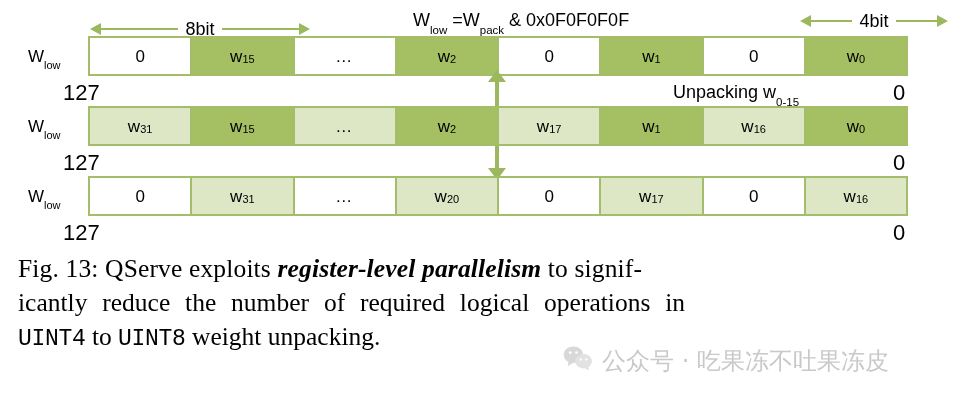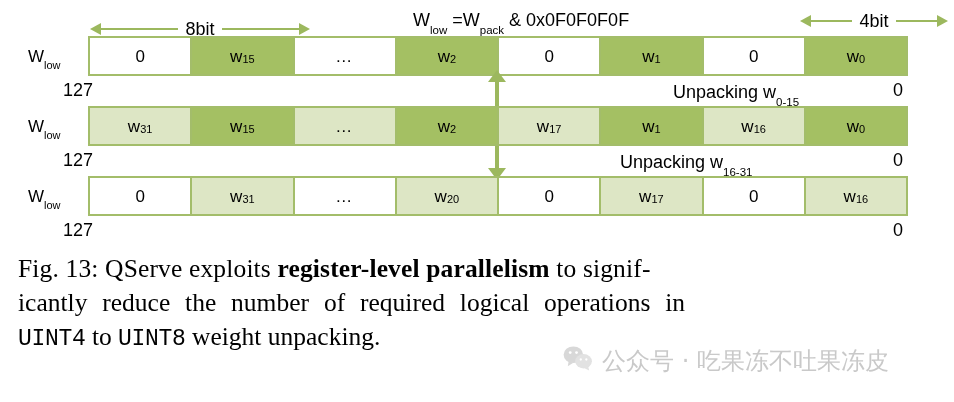--- a/index.html
+++ b/index.html
@@ -56,21 +56,21 @@
     white-space: nowrap;
   }
   .rowlabel sub { font-size: 11px; position: relative; top: 3px; }
   .rowlabel.row1 { top: 47px; }
   .rowlabel.row2 { top: 117px; }
   .rowlabel.row3 { top: 187px; }
 
   
   .endmark {
     position: absolute;
-    font-size: 18px;
+    font-size: 22px;
     white-space: nowrap;
   }
   .endmark.left  { left: 63px; }
   .endmark.right { left: 893px; }
   .endmark.m1 { top: 80px; }
   .endmark.m2 { top: 150px; }
   .endmark.m3 { top: 220px; }
 
   
   .annot {
@@ -138,21 +138,21 @@
   .caption {
     position: absolute;
     left: 18px; top: 252px;
     width: 920px;
     font-family: "Liberation Serif", serif;
     font-size: 25.5px;
     line-height: 1.33;
     text-align: justify;
     color: #000;
   }
-  .caption b { font-weight: bold; }
+  .caption b { font-weight: bold; font-style: italic; }
   .caption .mono {
     font-family: "Liberation Mono", monospace;
     font-size: 23px;
     letter-spacing: -0.3px;
   }
   .caption .l1, .caption .l2, .caption .l3 { display: block; white-space: nowrap; }
   .caption .l1 { letter-spacing: 0.15px; }
   .caption .l2 { word-spacing: 8.5px; }
 
   
@@ -272,23 +272,20 @@
       </div>
       <div class="cell green">
         <span class="lbl">w</span>
         <sub>0</sub>
       </div>
     </div>
 
   <div class="endmark left m2">127</div>
   <div class="endmark right m2">0</div>
 
-  <div class="annot unpack2">
-    <span>Unpacking w</span><sub>16-31</sub>
-  </div>
 
   <div class="rowlabel row3">
     <span>W</span><sub>low</sub>
   </div>
   <div class="bar row3">
       <div class="cell white">
         <span class="lbl">0</span>
       </div>
       <div class="cell lightgreen">
         <span class="lbl">w</span>

